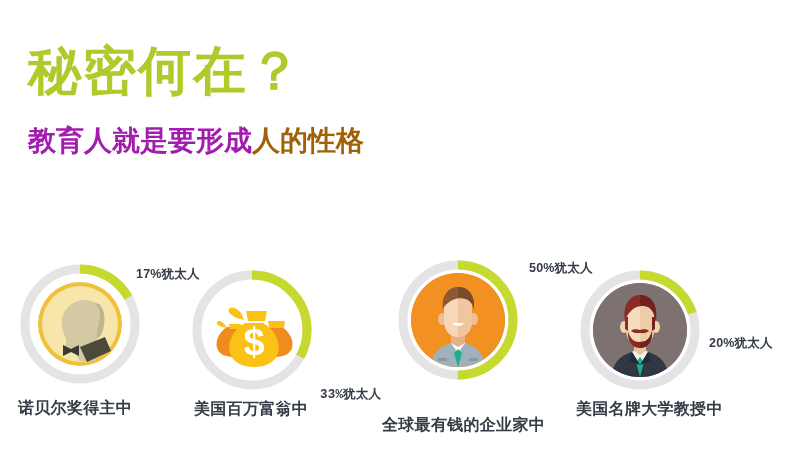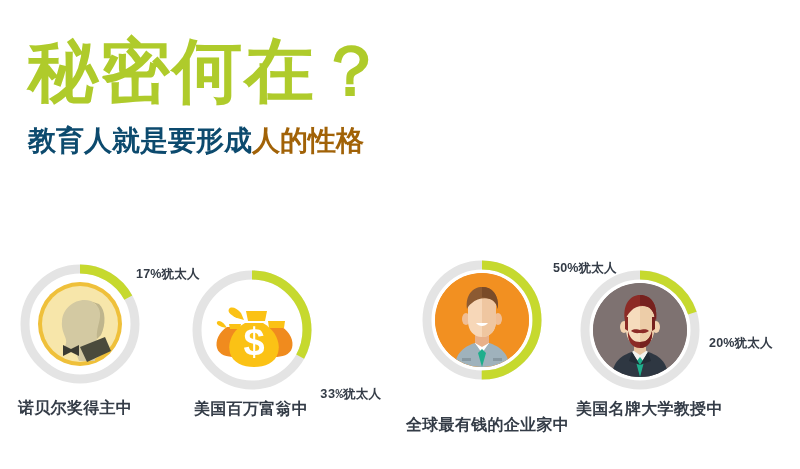--- a/index.html
+++ b/index.html
@@ -16,36 +16,36 @@
   }
 
   
   #heading {
     position: absolute;
     left: 28px;
     top: 30px;
     width: 740px;
   }
   #title {
-    font-size: 70px;
+    font-size: 53px;
     line-height: 82px;
     font-weight: bold;
     color: #AFCB2B;
     letter-spacing: 2px;
     white-space: nowrap;
     margin: 0;
   }
   #subtitle {
     margin-top: 12px;
     font-size: 28px;
     line-height: 34px;
     font-weight: bold;
     white-space: nowrap;
   }
-  .sub-dark { color: #0c4a6e; }
+  .sub-dark { color: #a21caf; }
   .sub-accent { color: #a16207; }
 
   
   #info-row {
     position: absolute;
     left: 0;
     top: 248px;
     width: 645px;
     height: 210px;
   }
@@ -87,21 +87,21 @@
     font-size: 16px;
     font-weight: bold;
     color: #343C47;
     white-space: nowrap;
     letter-spacing: 0.3px;
   }
 
   
   #item-0 { left: 18px;  top: 14px; }
   #item-1 { left: 190px; top: 20px; }
-  #item-2 { left: 420px; top: 10px; }
+  #item-2 { left: 396px; top: 10px; }
   #item-3 { left: 578px; top: 20px; }
 </style>
 </head>
 <body>
 
 <div id="heading">
   <div id="title">秘密何在？</div>
   <div id="subtitle">
     <span class="sub-dark">教育人就是要形成</span><span class="sub-accent">人的性格</span>
   </div>

